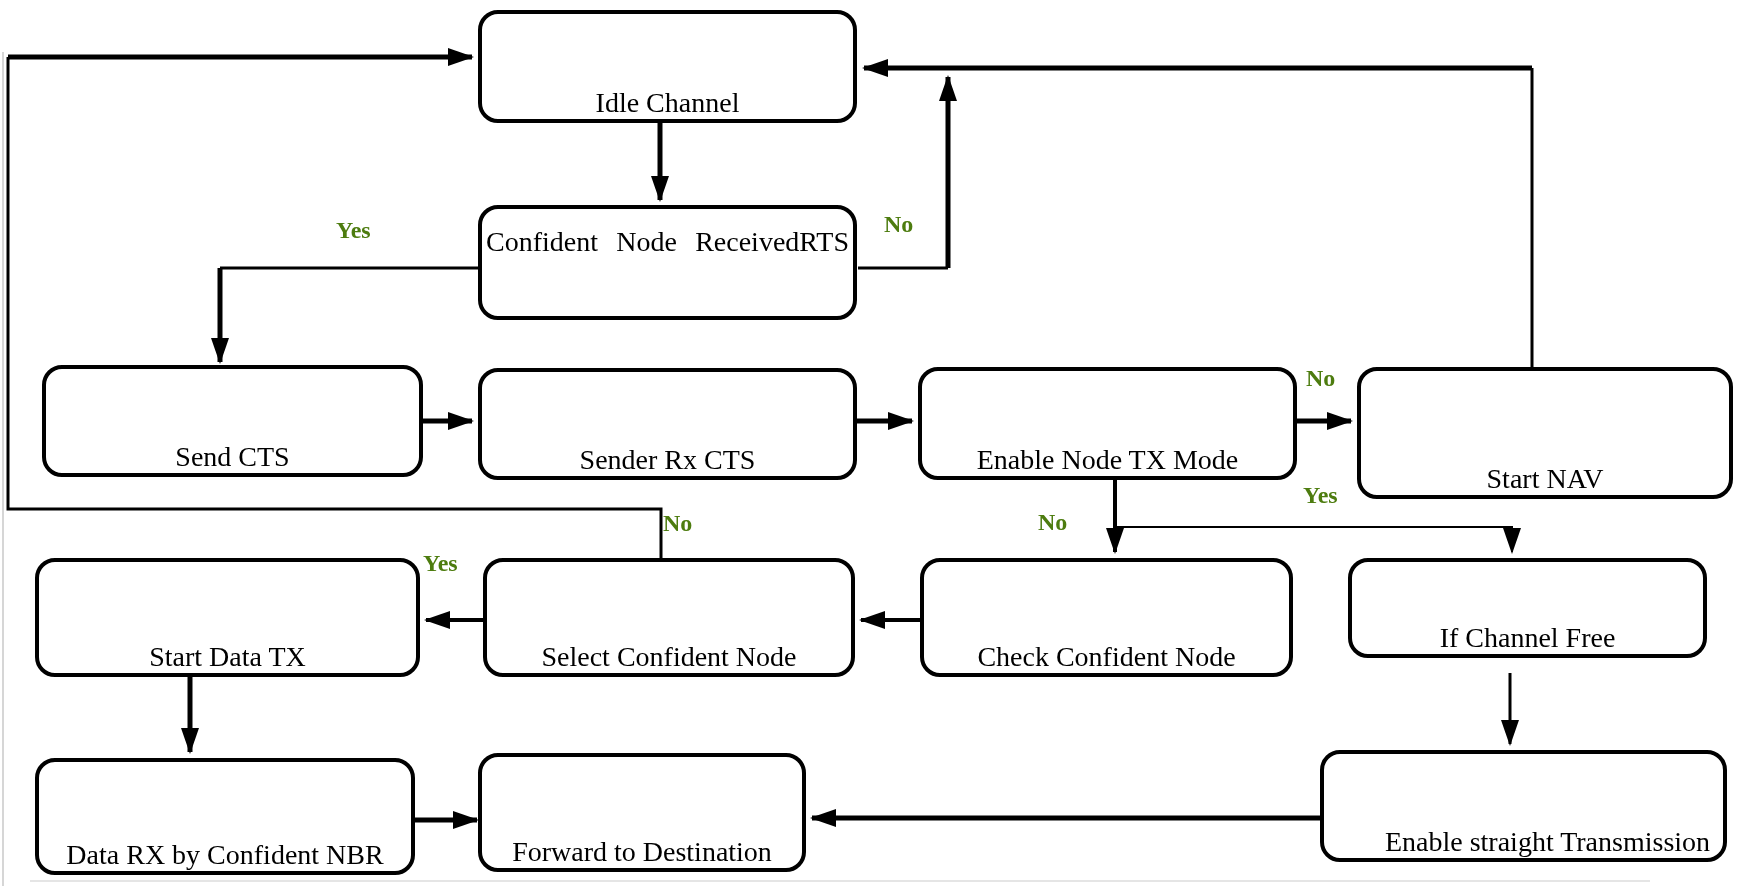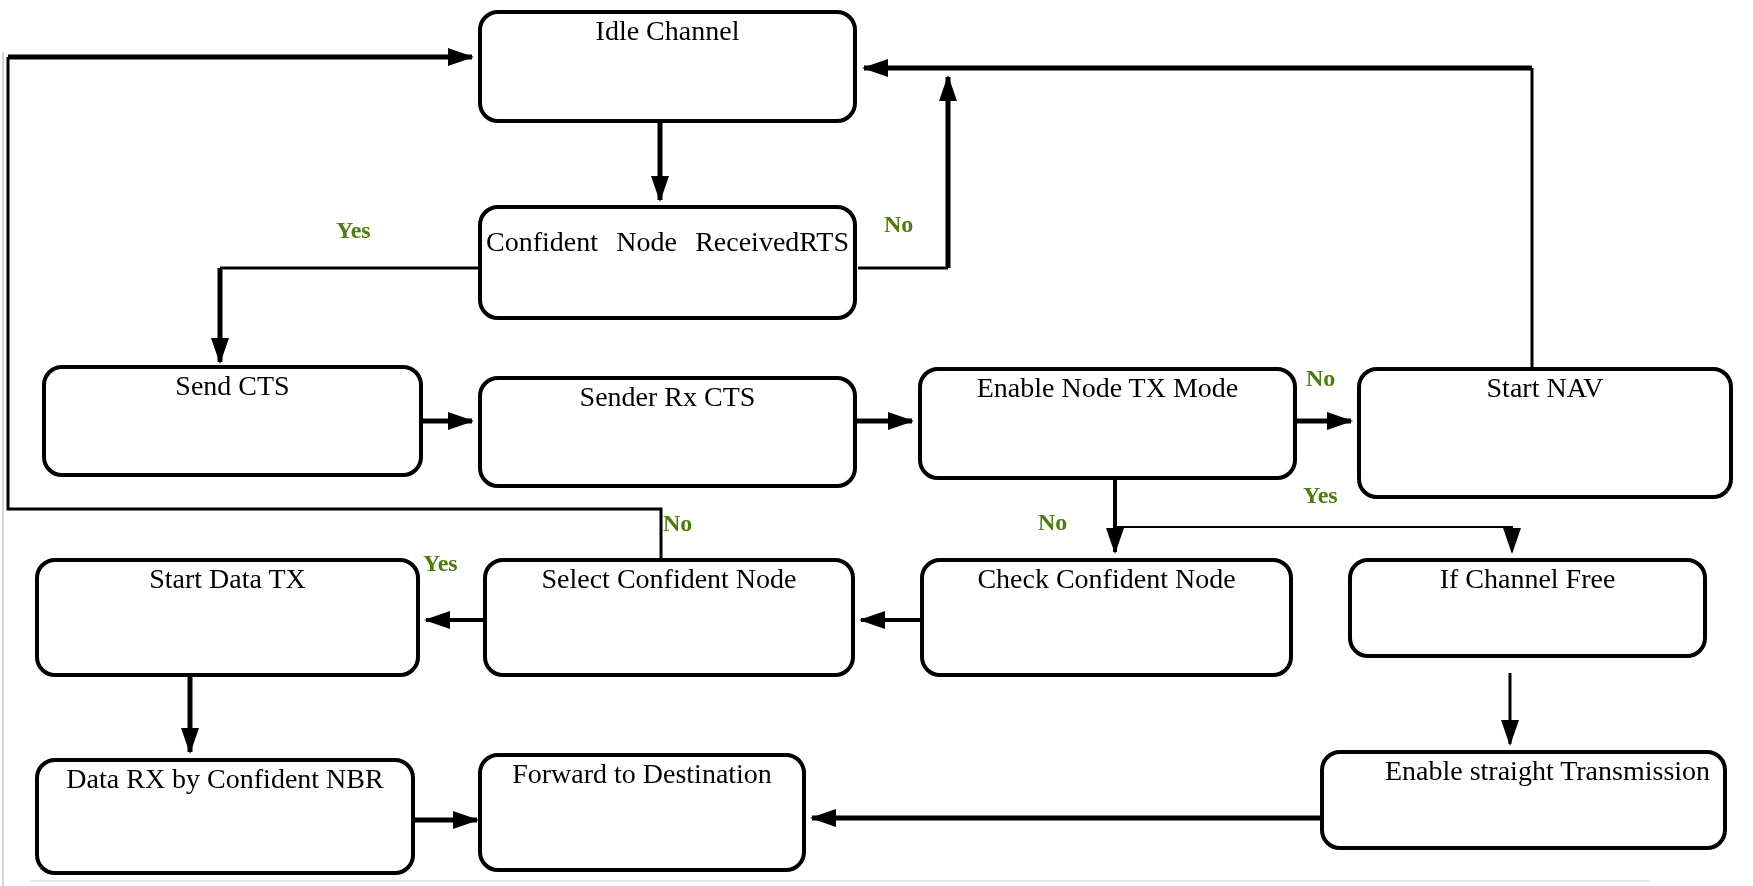--- a/index.html
+++ b/index.html
@@ -11,21 +11,21 @@
     overflow:hidden;
   }
   #edges{position:absolute;left:0;top:0;}
   .node{
     position:absolute;
     box-sizing:border-box;
     border:4px solid #000;
     border-radius:20px;
     background:#fff;
     display:flex;
-    align-items:flex-start;
+    align-items:flex-end;
     justify-content:center;
     text-align:center;
     font-size:28px;
     color:#000;
     line-height:33px;
   }
   .node-justify{
     flex-direction:row;
     align-items:stretch;
     justify-content:center;
@@ -102,21 +102,21 @@
 
   <div class="node node-justify" style="left:478px;top:205px;width:379px;height:115px;">
     <div class="jline">Confident Node Received</div>
     <div class="jline2">RTS</div>
   </div>
 
   <div class="node" style="left:42px;top:365px;width:381px;height:112px;">
     <span>Send CTS</span>
   </div>
 
-  <div class="node" style="left:478px;top:368px;width:379px;height:112px;margin-top:8px;">
+  <div class="node" style="left:478px;top:368px;width:379px;height:112px;">
     <span>Sender Rx CTS</span>
   </div>
 
   <div class="node" style="left:918px;top:367px;width:379px;height:113px;">
     <span>Enable Node TX Mode</span>
   </div>
 
   <div class="node" style="left:1357px;top:367px;width:376px;height:132px;">
     <span>Start NAV</span>
   </div>
@@ -138,21 +138,21 @@
   </div>
 
   <div class="node" style="left:35px;top:758px;width:380px;height:117px;">
     <span>Data RX by Confident NBR</span>
   </div>
 
   <div class="node" style="left:478px;top:753px;width:328px;height:119px;">
     <span>Forward to Destination</span>
   </div>
 
-  <div class="node" style="left:1320px;top:750px;width:407px;height:100px;padding-left:48px;">
+  <div class="node" style="left:1320px;top:750px;width:407px;height:112px;padding-left:48px;">
     <span>Enable straight Transmission</span>
   </div>
 
   <div class="elabel" style="left:336px;top:216px;">Yes</div>
   <div class="elabel" style="left:884px;top:210px;">No</div>
   <div class="elabel" style="left:1306px;top:364px;">No</div>
   <div class="elabel" style="left:1303px;top:481px;">Yes</div>
   <div class="elabel" style="left:1038px;top:508px;">No</div>
   <div class="elabel" style="left:663px;top:509px;">No</div>
   <div class="elabel" style="left:423px;top:549px;">Yes</div>

